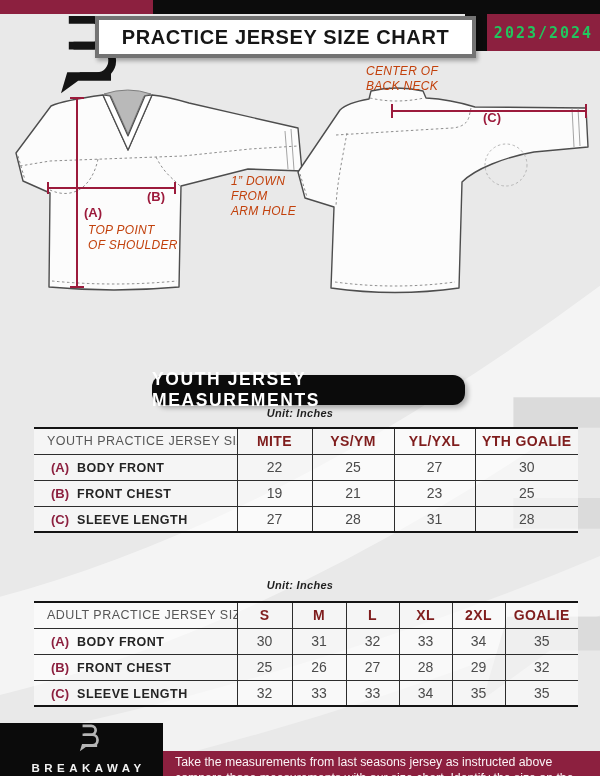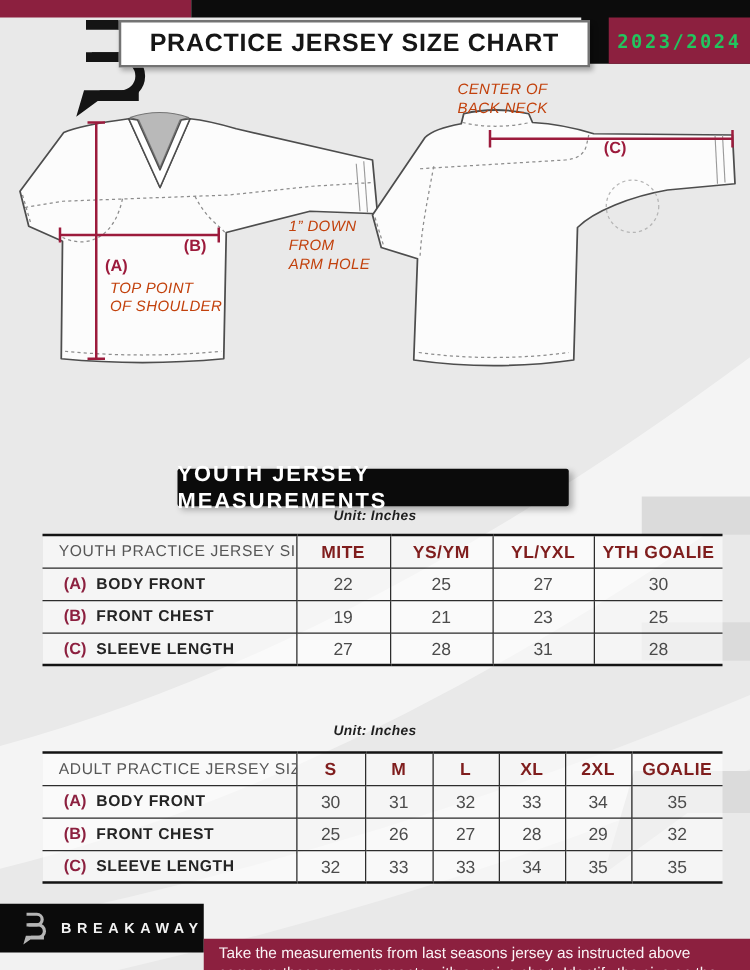--- a/index.html
+++ b/index.html
@@ -9,21 +9,21 @@
     font-family:"Liberation Sans",sans-serif;
     -webkit-font-smoothing:antialiased;
   }
   .abs{position:absolute;}
   
   .topbar-maroon{left:0;top:0;width:153px;height:14px;background:#8c203f;z-index:3;}
   .topbar-black{left:153px;top:0;width:447px;height:14px;background:#0c0c0c;z-index:3;}
   .topbar-connector{left:465px;top:0;width:135px;height:51px;background:#0c0c0c;z-index:3;}
   .title-box{
     left:95px;top:16px;width:373px;height:34px;background:#ffffff;
-    border:2px solid #737373;box-shadow:2px 3px 4px rgba(0,0,0,.3);
+    border:4px solid #737373;box-shadow:2px 3px 4px rgba(0,0,0,.3);
     display:flex;align-items:center;justify-content:center;z-index:4;
   }
   .title-box span{font-size:20px;font-weight:800;letter-spacing:.6px;color:#161616;}
   .year-box{
     left:487px;top:14px;width:113px;height:37px;background:#8c203f;
     display:flex;align-items:center;justify-content:center;z-index:4;
   }
   .year-box span{
     font-family:"DejaVu Sans Mono","Liberation Mono",monospace;
     color:#22c55e;font-size:15px;font-weight:700;letter-spacing:2px;
@@ -36,21 +36,21 @@
     font-size:12px;line-height:15px;letter-spacing:.3px;white-space:pre-line;z-index:2;
   }
   
   .notice-banner{
     left:0;top:315px;width:600px;height:57px;background:#8c203f;z-index:2;
     display:flex;align-items:center;justify-content:center;text-align:center;
   }
   .notice-banner span{color:#fdf7f9;font-size:15px;font-weight:500;line-height:22px;white-space:pre-line;}
   
   .section-banner{
-    left:142px;width:313px;height:30px;background:#0b0b0b;border-radius:2px;
+    left:152px;width:313px;height:30px;background:#0b0b0b;border-radius:12px;
     box-shadow:3px 3px 5px rgba(0,0,0,.28);
     display:flex;align-items:center;justify-content:center;z-index:2;
   }
   .section-banner span{color:#ffffff;font-size:17.5px;font-weight:700;letter-spacing:1.6px;}
   .unit-line{
     left:0;width:600px;text-align:center;z-index:2;
     font-style:italic;font-weight:700;font-size:11px;color:#1f1f1f;letter-spacing:.3px;
   }
   
   .table-wrap{left:34px;width:544px;z-index:2;}
@@ -67,22 +67,22 @@
     text-align:left;padding-left:13px;color:#565656;
     font-size:12.5px;font-weight:500;letter-spacing:.5px;
   }
   .size-table th.size-col{color:#7f1d1d;font-size:14px;font-weight:700;letter-spacing:.4px;text-align:center;}
   .size-table td.row-label{text-align:left;padding-left:17px;}
   .size-table td.row-label .key{color:#8c203f;font-weight:800;font-size:13px;margin-right:8px;}
   .size-table td.row-label .lbl{color:#242424;font-weight:600;font-size:12.5px;letter-spacing:.5px;}
   .size-table td.val{text-align:center;color:#4b4b4b;font-size:14px;}
   
   .footer-black{
-    left:0;top:723px;width:163px;height:39px;background:#0b0b0b;z-index:2;
-    display:flex;align-items:center;justify-content:flex-start;padding-left:14px;box-sizing:border-box;gap:9px;
+    left:0;top:723px;width:163px;height:53px;background:#0b0b0b;z-index:2;
+    display:flex;align-items:center;justify-content:flex-start;padding-left:14px;box-sizing:border-box;gap:9px;flex-direction:column;
   }
   .footer-brand{color:#f2f2f2;font-size:11.5px;font-weight:700;letter-spacing:4.5px;}
   .footer-maroon{
     left:163px;top:751px;width:437px;height:53px;background:#8c203f;z-index:2;
     display:flex;align-items:flex-start;box-sizing:border-box;padding:4px 8px 4px 12px;
   }
   .footer-maroon span{color:#fbf3f6;font-size:12.3px;line-height:15.5px;font-weight:500;}
   
   .art{position:absolute;left:0;top:0;width:600px;height:776px;z-index:1;}
 </style>

